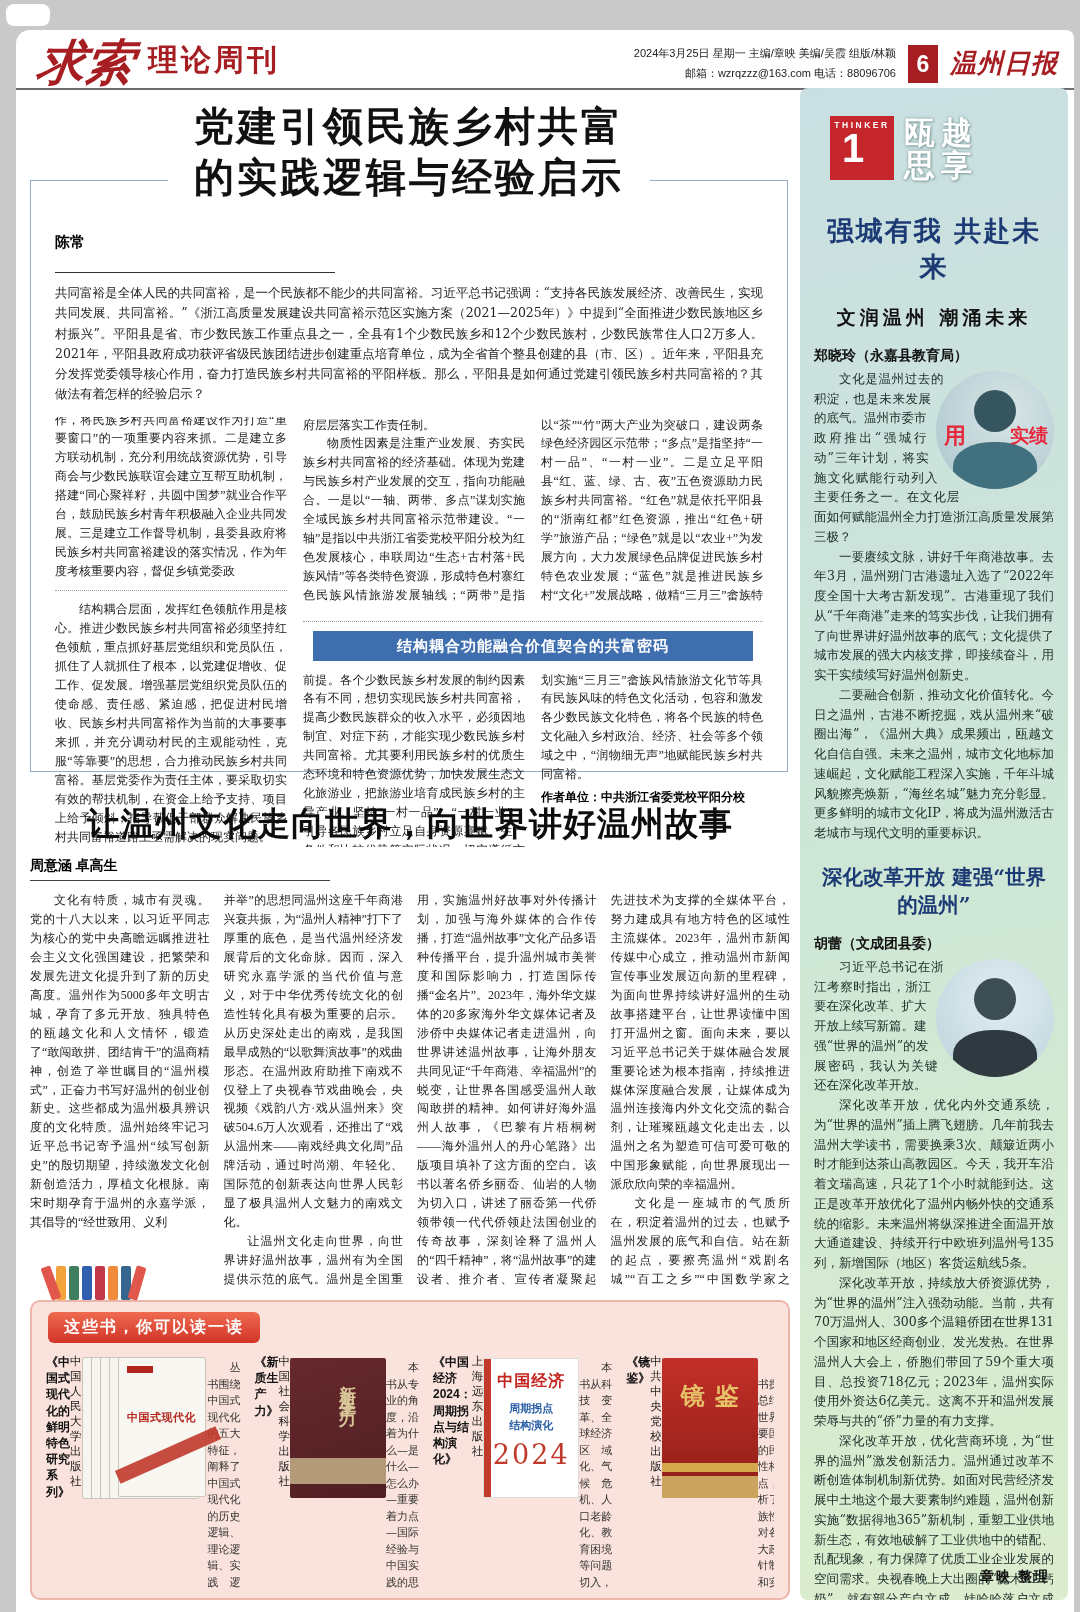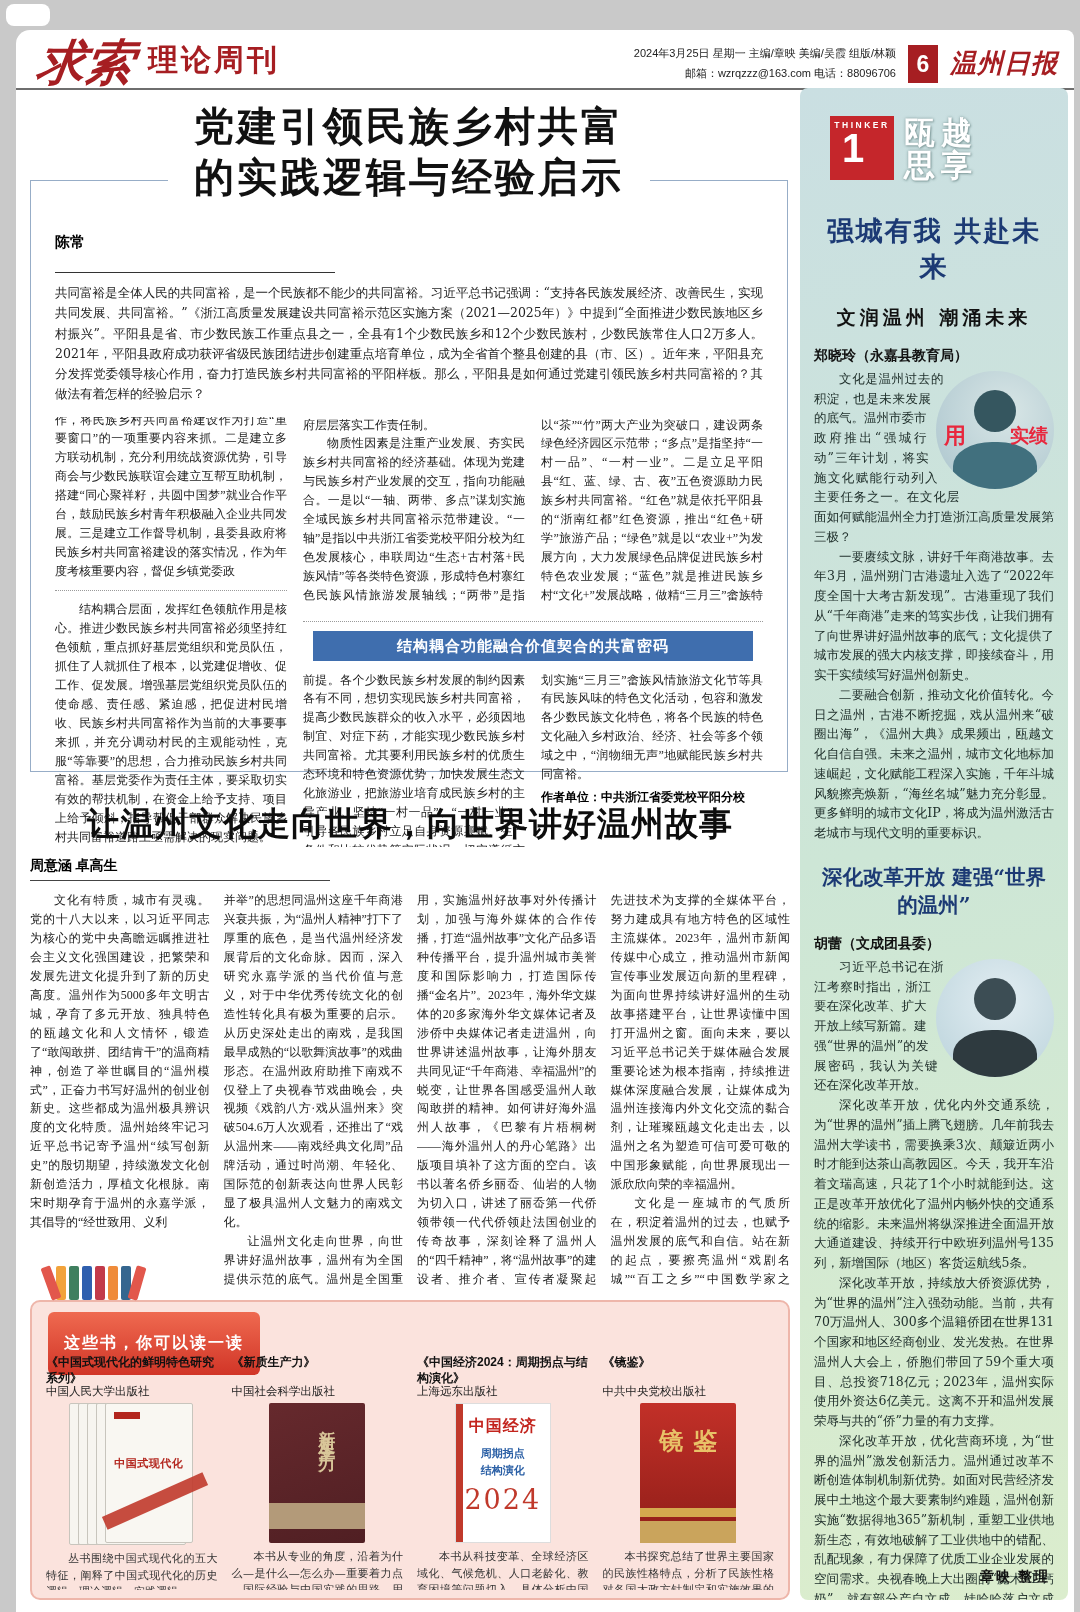--- a/index.html
+++ b/index.html
@@ -39,23 +39,23 @@
   .a2-authors{font-family:"Liberation Serif",serif;font-weight:bold;font-size:14px;width:300px;border-bottom:1px solid #444;padding-bottom:5px;margin:0 0 10px;}
   .a2-cols{display:flex;gap:14px;height:400px;}
   .a2-col{flex:1;overflow:hidden;}
   .a2-col:not(:first-child) p:first-child{text-indent:0;}
   
   .books{position:absolute;left:14px;top:1270px;width:760px;height:300px;background:#fbe3dd;border:2px solid #eeb6aa;border-radius:10px;box-sizing:border-box;}
   .shelf{position:absolute;top:-36px;left:14px;display:flex;align-items:flex-end;gap:3px;}
   .shelf i{display:block;width:10px;height:34px;border-radius:2px;}
   .shelf i.lean-l{transform:rotate(-20deg);margin-right:-3px;}
   .shelf i.lean-r{transform:rotate(16deg);margin-left:-2px;}
-  .books-label{position:absolute;top:10px;left:16px;background:linear-gradient(180deg,#ef6a50,#d13527);color:#fff;font-weight:900;font-size:16px;letter-spacing:2px;padding:21px 16px;border-radius:6px;}
+  .books-label{position:absolute;top:10px;left:16px;background:linear-gradient(180deg,#ef6a50,#d13527);color:#fff;font-weight:900;font-size:16px;letter-spacing:2px;padding:5px 16px;border-radius:6px;}
   .books-grid{position:absolute;top:52px;left:14px;right:14px;bottom:8px;display:flex;gap:14px;overflow:hidden;}
-  .book{flex:1;display:flex;flex-direction:column;}
+  .book{flex:1;display:flex;flex-direction:row;}
   .bk-title{font-weight:900;font-size:12px;line-height:1.35;color:#111;min-height:30px;}
   .bk-pub{font-size:11.5px;color:#222;margin-bottom:4px;}
   .bk-coverwrap{height:148px;display:flex;align-items:center;justify-content:center;}
   .bk-desc{font-family:"DejaVu Serif",serif;font-size:11px;line-height:1.5;text-align:justify;color:#333;text-indent:2em;margin-top:6px;}
   .c1{position:relative;width:126px;height:142px;}
   .c1 b{position:absolute;top:0;width:88px;height:140px;background:#f7f5f0;border:1px solid #c8c5bd;border-radius:2px;}
   .c1 b:nth-child(1){left:0;}.c1 b:nth-child(2){left:9px;}.c1 b:nth-child(3){left:18px;}.c1 b:nth-child(4){left:27px;}
   .c1-front{position:absolute;left:36px;top:0;width:88px;height:140px;background:#f9f7f2;border:1px solid #c8c5bd;border-radius:2px;text-align:center;box-sizing:border-box;}
   .c1-front:before{content:"";position:absolute;left:8px;top:8px;width:26px;height:7px;background:#b3261e;}
   .c1-front:after{content:"";position:absolute;left:-6px;bottom:34px;width:110px;height:14px;background:#c0392b;transform:rotate(-24deg);opacity:.9;}

